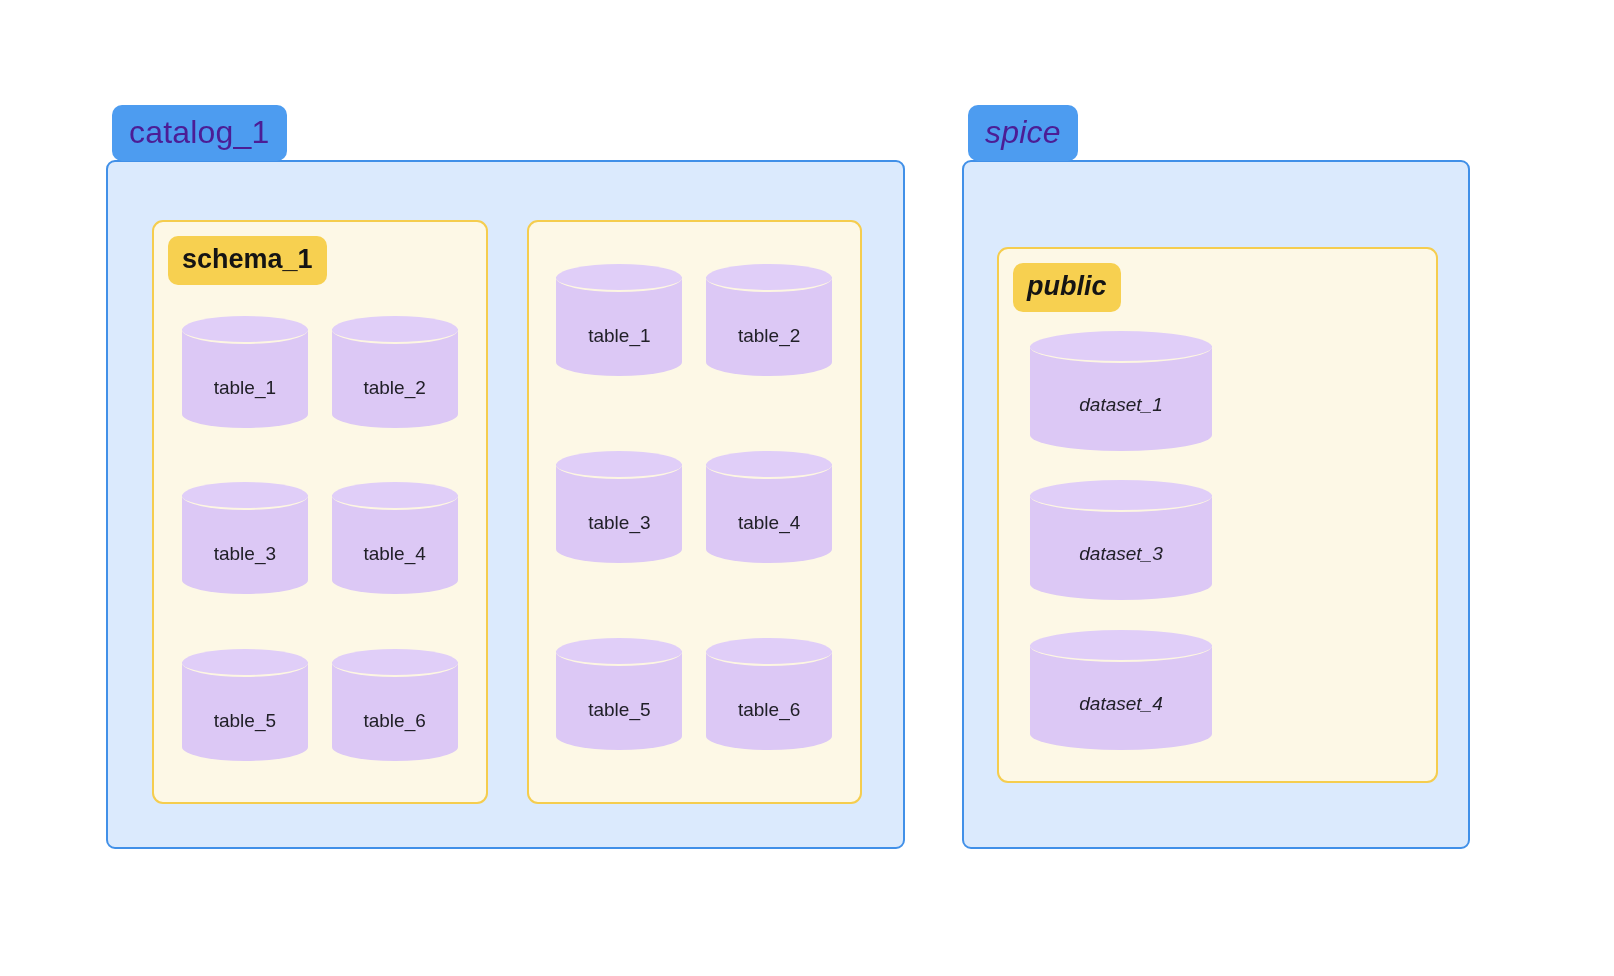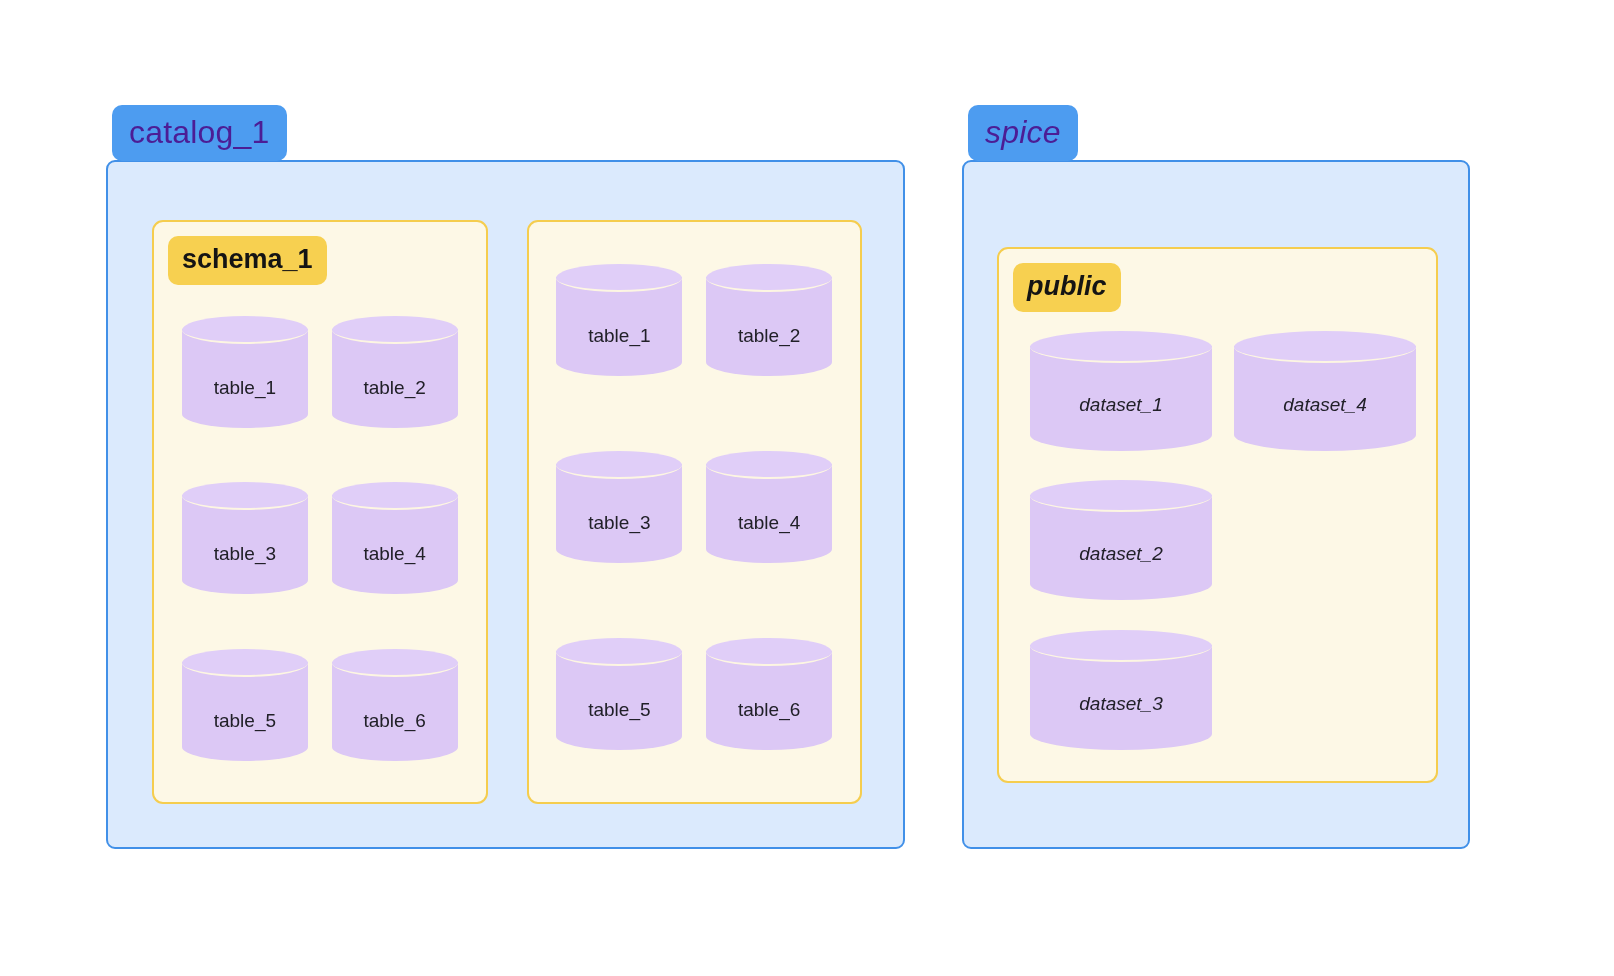--- a/index.html
+++ b/index.html
@@ -270,25 +270,20 @@
         <div class="schema" style="width:441px;">
           <div class="schema-badge">public</div>
           <div class="cyl-grid grid-datasets">
 
             <div class="cylinder cyl-dataset">
               <div class="cyl-body"></div>
               <div class="cyl-top"></div>
               <div class="cyl-label">dataset_1</div>
             </div>
 
-            <div class="cylinder cyl-dataset">
-              <div class="cyl-body"></div>
-              <div class="cyl-top"></div>
-              <div class="cyl-label">dataset_2</div>
-            </div>
 
             <div class="cylinder cyl-dataset">
               <div class="cyl-body"></div>
               <div class="cyl-top"></div>
               <div class="cyl-label">dataset_3</div>
             </div>
 
             <div class="cylinder cyl-dataset">
               <div class="cyl-body"></div>
               <div class="cyl-top"></div>

